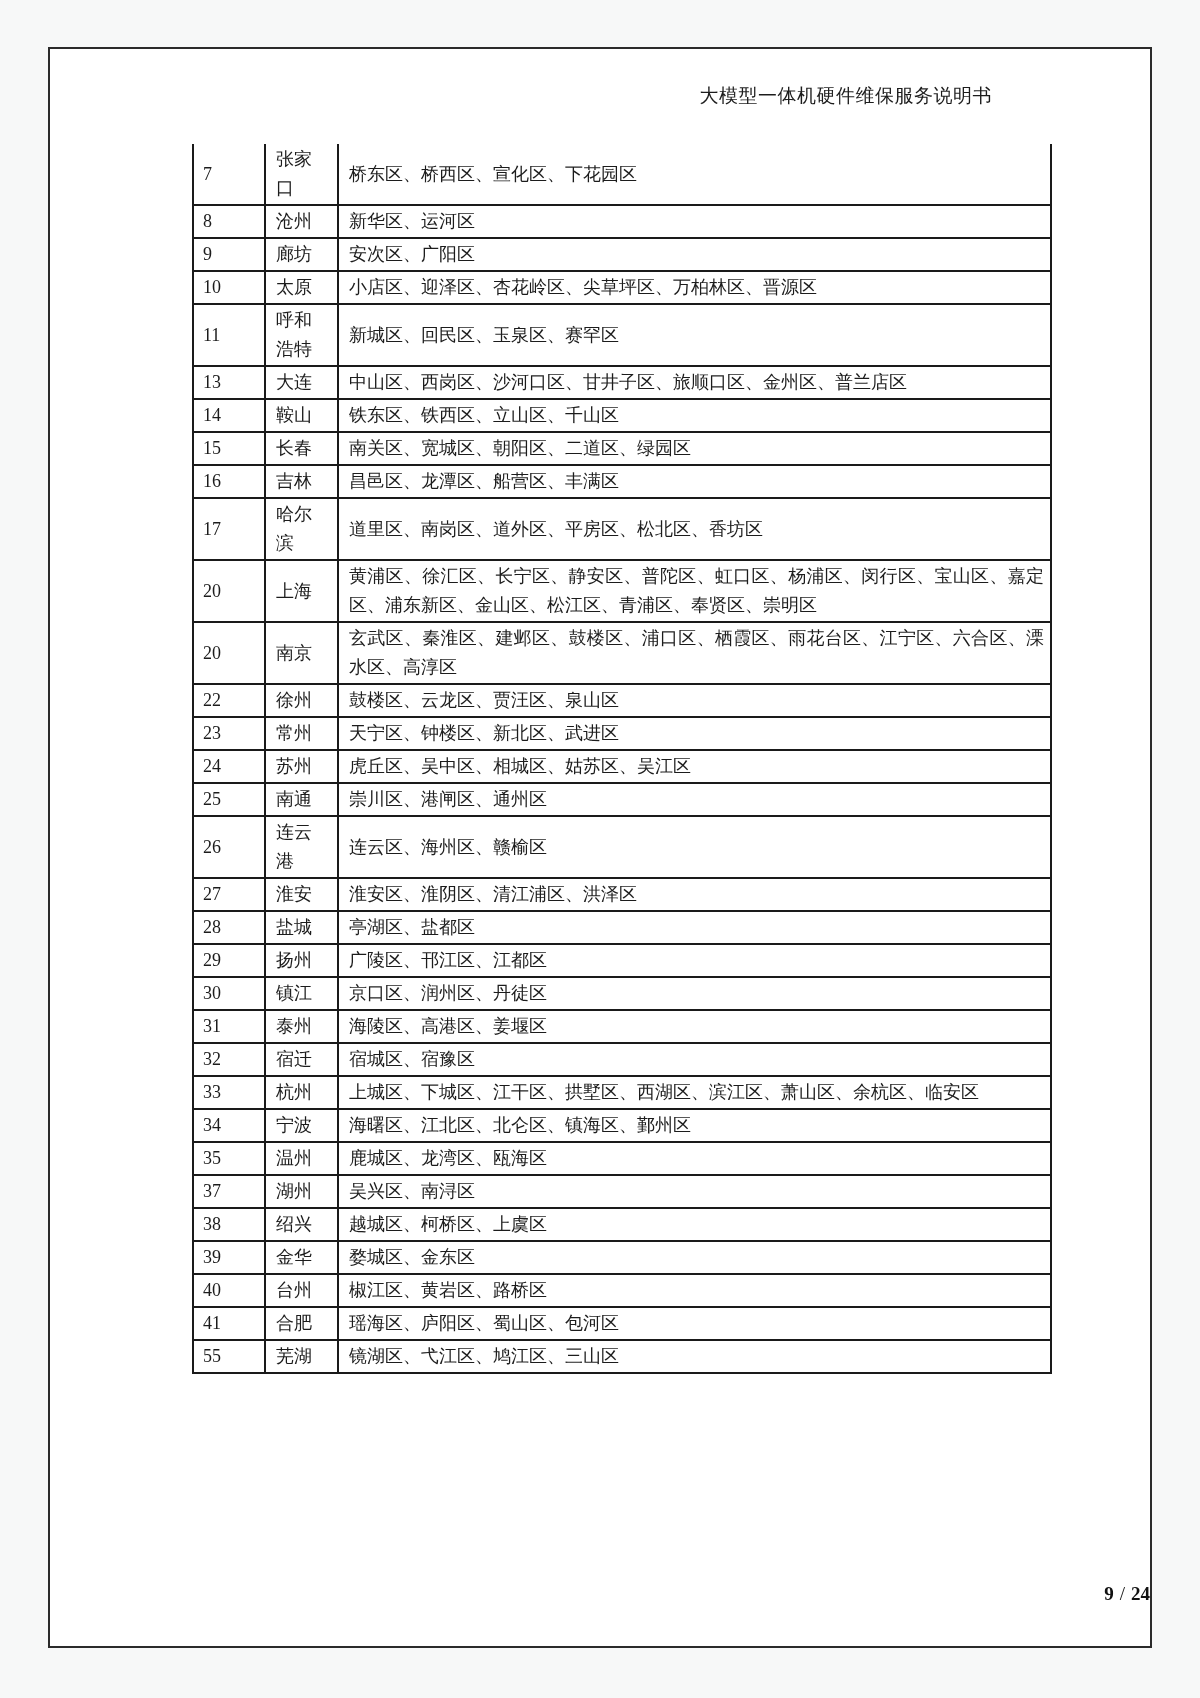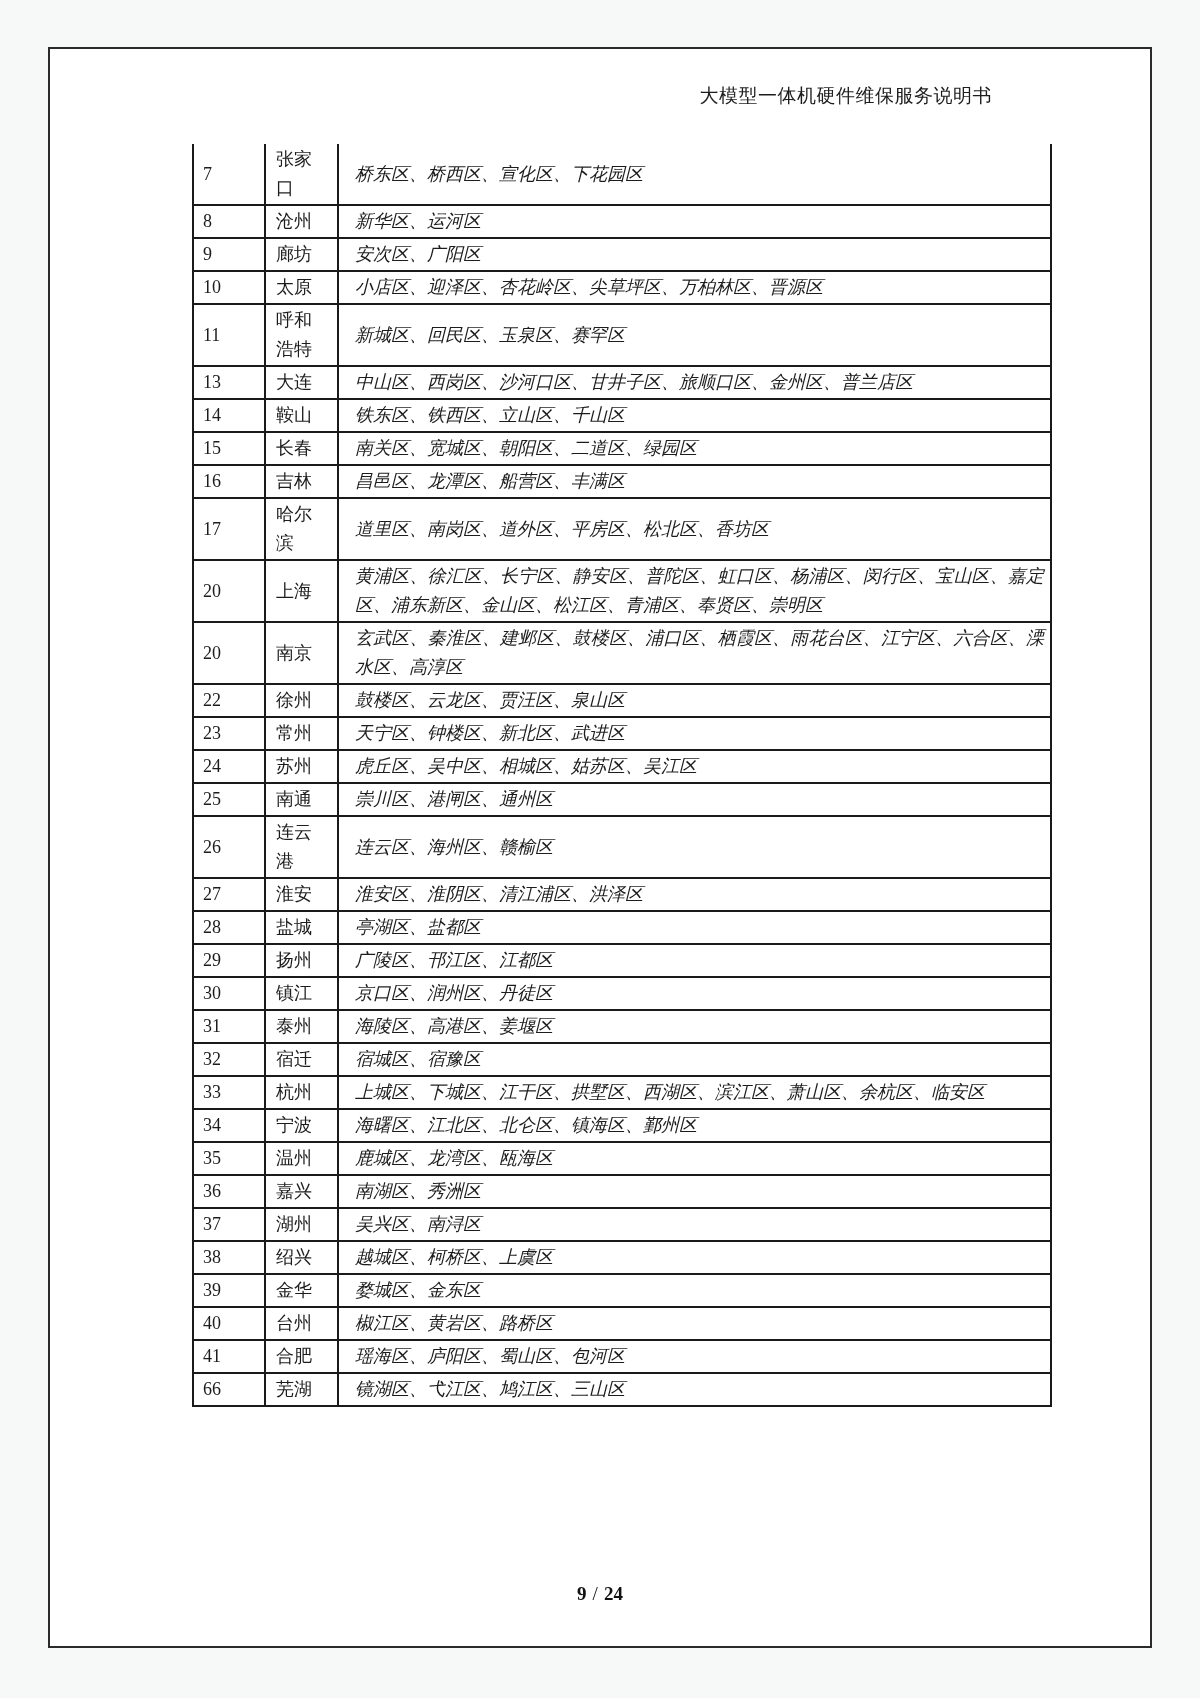--- a/index.html
+++ b/index.html
@@ -42,25 +42,25 @@
     border:2px solid #1a1a1a;
     font-size:18px;
     line-height:29px;
     vertical-align:middle;
     word-break:break-all;
     overflow-wrap:anywhere;
   }
   table.city-table tr:first-child td { border-top:none; }
   td.no        { padding:1px 4px 1px 9px; }
   td.city      { padding:1px 20px 1px 10px; }
-  td.districts { padding:1px 6px 1px 16px; text-align:justify;font-style:italic; }
+  td.districts { padding:1px 6px 1px 10px; text-align:justify; }
 
   .footer {
     position:absolute; left:0; top:1534px;
-    width:100%; text-align:center;
+    width:100%; text-align:right;
     font-size:19px; font-weight:bold;
     color:#111;
   }
   .footer .sep { font-weight:normal; margin:0 6px; }
 </style>
 </head>
 <body>
 
 <div class="canvas">
   <div class="page-frame">
@@ -198,25 +198,20 @@
             <td class="no">34</td>
             <td class="city">宁波</td>
             <td class="districts">海曙区、江北区、北仑区、镇海区、鄞州区</td>
           </tr>
           <tr>
             <td class="no">35</td>
             <td class="city">温州</td>
             <td class="districts">鹿城区、龙湾区、瓯海区</td>
           </tr>
           <tr>
-            <td class="no">36</td>
-            <td class="city">嘉兴</td>
-            <td class="districts">南湖区、秀洲区</td>
-          </tr>
-          <tr>
             <td class="no">37</td>
             <td class="city">湖州</td>
             <td class="districts">吴兴区、南浔区</td>
           </tr>
           <tr>
             <td class="no">38</td>
             <td class="city">绍兴</td>
             <td class="districts">越城区、柯桥区、上虞区</td>
           </tr>
           <tr>
@@ -228,21 +223,21 @@
             <td class="no">40</td>
             <td class="city">台州</td>
             <td class="districts">椒江区、黄岩区、路桥区</td>
           </tr>
           <tr>
             <td class="no">41</td>
             <td class="city">合肥</td>
             <td class="districts">瑶海区、庐阳区、蜀山区、包河区</td>
           </tr>
           <tr>
-            <td class="no">66</td>
+            <td class="no">55</td>
             <td class="city">芜湖</td>
             <td class="districts">镜湖区、弋江区、鸠江区、三山区</td>
           </tr>
         </tbody>
     </table>
 
     <div class="footer">
       <span>9</span><span class="sep">/</span><span>24</span>
     </div>
 

